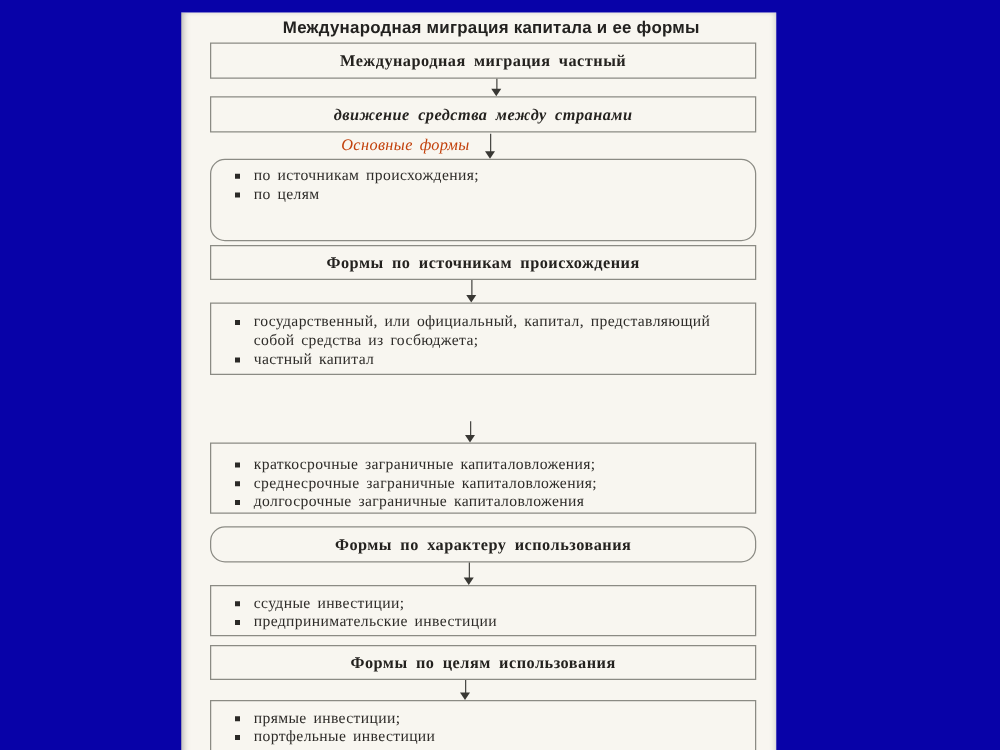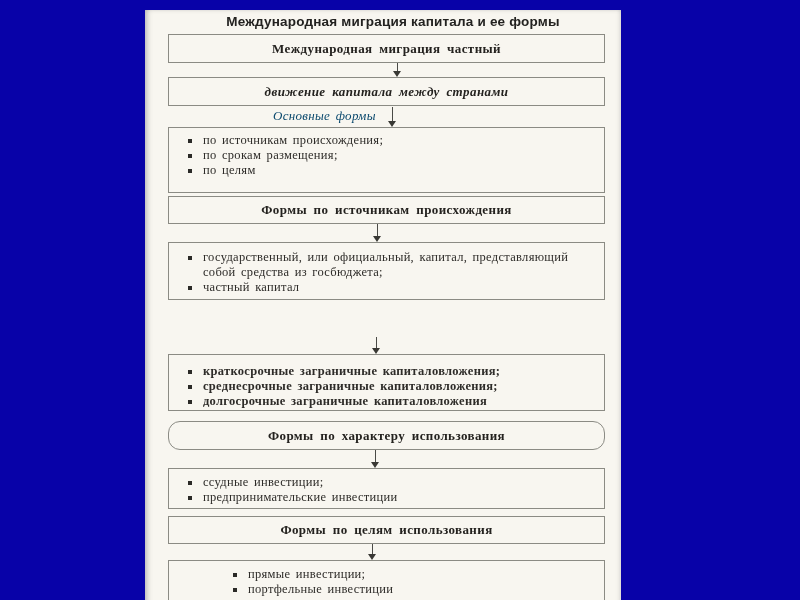--- a/index.html
+++ b/index.html
@@ -50,21 +50,21 @@
     white-space: pre-line;
   }
   .bullets li::before {
     content: "";
     position: absolute; left: -15px; top: 5.5px;
     width: 4px; height: 4px; background: #2b2a27;
   }
   .flow-label {
     position: absolute;
     font-style: italic; font-size: 13px; letter-spacing: .3px; word-spacing: 2px;
-    color: #0c4a6e;
+    color: #c2410c;
   }
   .arrow { position: absolute; width: 9px; }
   .arrow .shaft { position: absolute; left: 4px; top: 0; bottom: 4px; width: 1px; background: #4a4a46; }
   .arrow .head {
     position: absolute; bottom: 0; left: 0;
     width: 0; height: 0;
     border-left: 4.5px solid transparent;
     border-right: 4.5px solid transparent;
     border-top: 6px solid #393834;
   }
@@ -85,34 +85,33 @@
     <div class="fbox header" style="top:24px; height:29px;">
       <div class="center-line">Международная миграция частный</div>
     </div>
 
     <div class="arrow" style="left:248px; top:53px; height:14px;">
       <span class="shaft"></span>
       <span class="head"></span>
     </div>
 
     <div class="fbox header italic-header" style="top:67px; height:29px;">
-      <div class="center-line">движение капитала между странами</div>
+      <div class="center-line">движение средства между странами</div>
     </div>
 
     <div class="flow-label" style="top:98px; left:128px;">Основные формы</div>
 
     <div class="arrow" style="left:243px; top:97px; height:20px;">
       <span class="shaft"></span>
       <span class="head"></span>
     </div>
 
-    <div class="fbox" style="top:117px; height:66px;">
+    <div class="fbox" style="top:117px; height:66px;border-radius:12px;">
       <ul class="bullets">
         <li>по источникам происхождения;</li>
-        <li>по срокам размещения;</li>
         <li>по целям</li>
       </ul>
     </div>
 
     <div class="fbox header" style="top:186px; height:28px;">
       <div class="center-line">Формы по источникам происхождения</div>
     </div>
 
     <div class="arrow" style="left:228px; top:214px; height:18px;">
       <span class="shaft"></span>
@@ -127,21 +126,21 @@
       </ul>
     </div>
 
 
     <div class="arrow" style="left:227px; top:327px; height:17px;">
       <span class="shaft"></span>
       <span class="head"></span>
     </div>
 
     <div class="fbox" style="top:344px; height:57px;">
-      <ul class="bullets" style="padding-top:9px; line-height:15.5px;font-weight:bold;">
+      <ul class="bullets" style="padding-top:9px; line-height:15.5px;">
         <li>краткосрочные заграничные капиталовложения;</li>
         <li>среднесрочные заграничные капиталовложения;</li>
         <li>долгосрочные заграничные капиталовложения</li>
       </ul>
     </div>
 
     <div class="fbox header" style="top:411px; height:29px;border-radius:12px;">
       <div class="center-line">Формы по характеру использования</div>
     </div>
 
@@ -159,21 +158,21 @@
 
     <div class="fbox header" style="top:506px; height:28px;">
       <div class="center-line">Формы по целям использования</div>
     </div>
 
     <div class="arrow" style="left:223px; top:534px; height:16px;">
       <span class="shaft"></span>
       <span class="head"></span>
     </div>
 
-    <div class="fbox" style="top:550px; height:41px;padding-left:45px;">
+    <div class="fbox" style="top:550px; height:41px;">
       <ul class="bullets" style="padding-top:6px; line-height:15.5px;">
         <li>прямые инвестиции;</li>
         <li>портфельные инвестиции</li>
       </ul>
     </div>
 
     <div class="smudge"></div>
   </div>
 </div>
 

